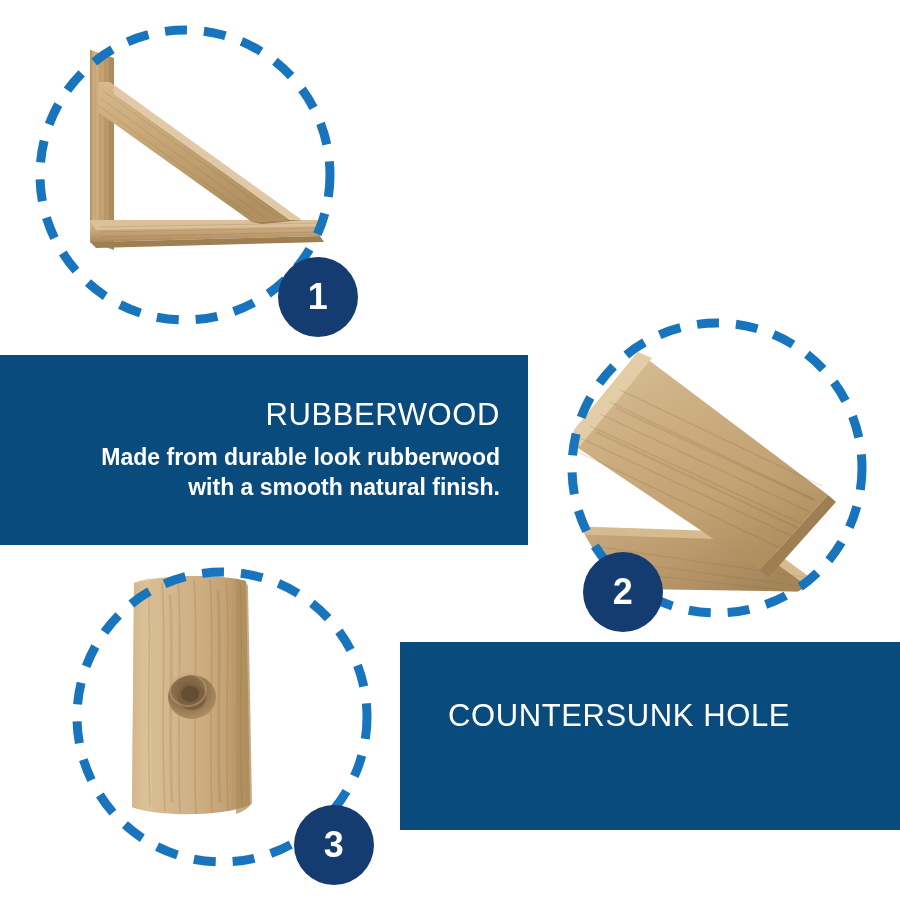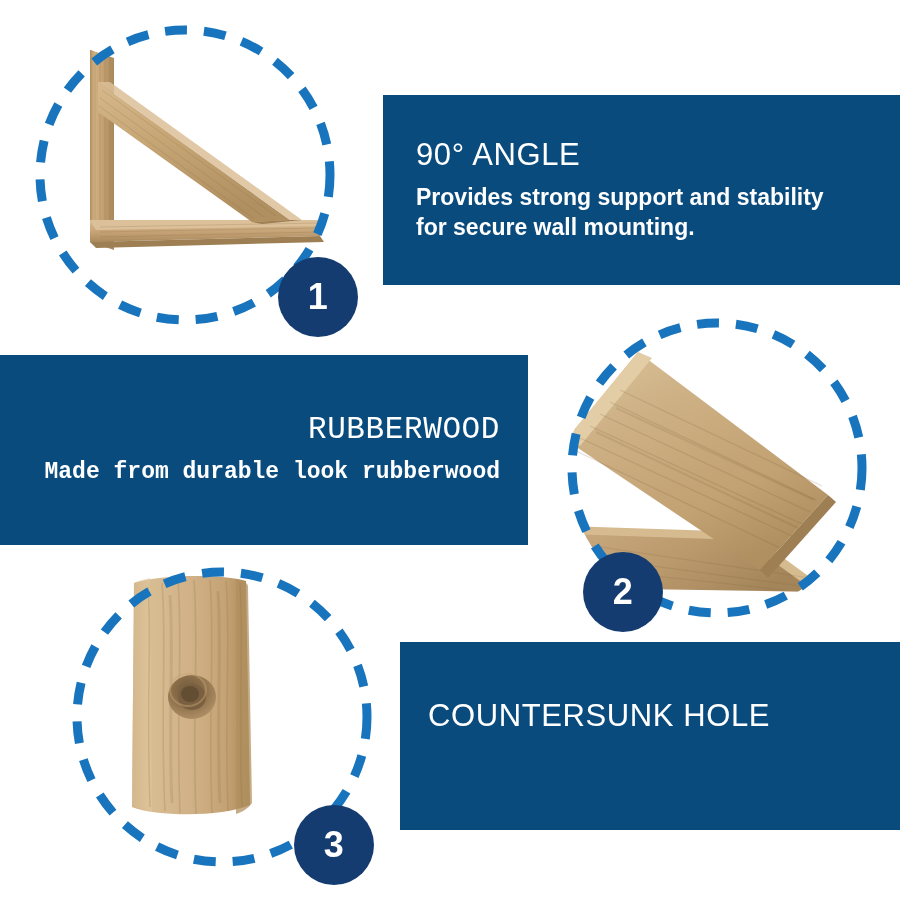--- a/index.html
+++ b/index.html
@@ -54,28 +54,27 @@
     text-align: left;
   }
   #panel-2 {
     left: 0px;
     top: 355px;
     width: 528px;
     height: 190px;
     padding: 0 28px 0 30px;
     align-items: flex-end;
     text-align: right;
-    font-family: Liberation Mono, monospace;
   }
   #panel-3 {
     left: 400px;
     top: 642px;
     width: 500px;
     height: 188px;
-    padding: 0 30px 0 28px;
+    padding: 0 30px 0 48px;
     align-items: flex-start;
     text-align: left;
   }
 
   
   .dashed-circle {
     position: absolute;
     overflow: visible;
   }
   .dashed-circle circle {
@@ -165,34 +164,28 @@
       <line x1="62" y1="70" x2="236" y2="196"></line>
       <line x1="60" y1="78" x2="224" y2="197"></line>
       <line x1="59" y1="86" x2="213" y2="198"></line>
     </g>
   </svg>
 
   <svg class="dashed-circle" id="circle-1" style="left:25px; top:15px; width:320px; height:320px;" viewBox="0 0 320 320">
     <circle cx="160" cy="160" r="145" stroke-dasharray="22 17"></circle>
   </svg>
 
-  <div class="panel" id="panel-1">
-    <div class="panel-title">90° ANGLE</div>
-    <div class="panel-body">
-      <span>Provides strong support and stability</span><br>
-      <span>for secure wall mounting.</span>
-    </div>
-  </div>
 
   <div class="badge" id="badge-1">1</div>
 
   <div class="panel" id="panel-2">
     <div class="panel-title">RUBBERWOOD</div>
     <div class="panel-body">
       <span>Made from durable look rubberwood</span><br>
+      <span>with a smooth natural finish.</span>
     </div>
   </div>
 
   <svg class="photo" id="photo-2" style="left:560px; top:320px; width:320px; height:300px;" viewBox="0 0 320 300">
     <defs>
       <clipPath id="clip2">
         <circle cx="157" cy="148" r="148"></circle>
       </clipPath>
       <linearGradient id="w2top" x1="0" y1="0" x2="0.6" y2="1">
         <stop offset="0%" stop-color="#dcc49c"></stop>

